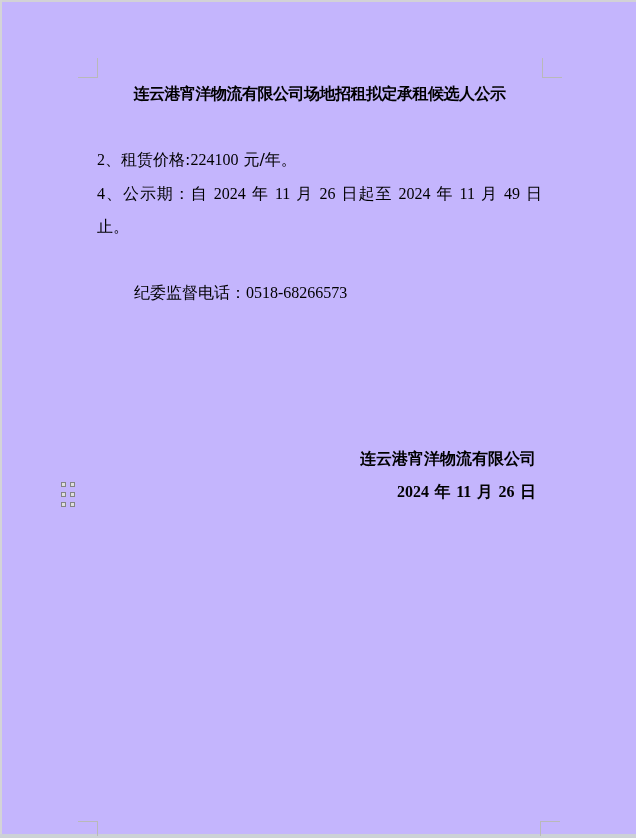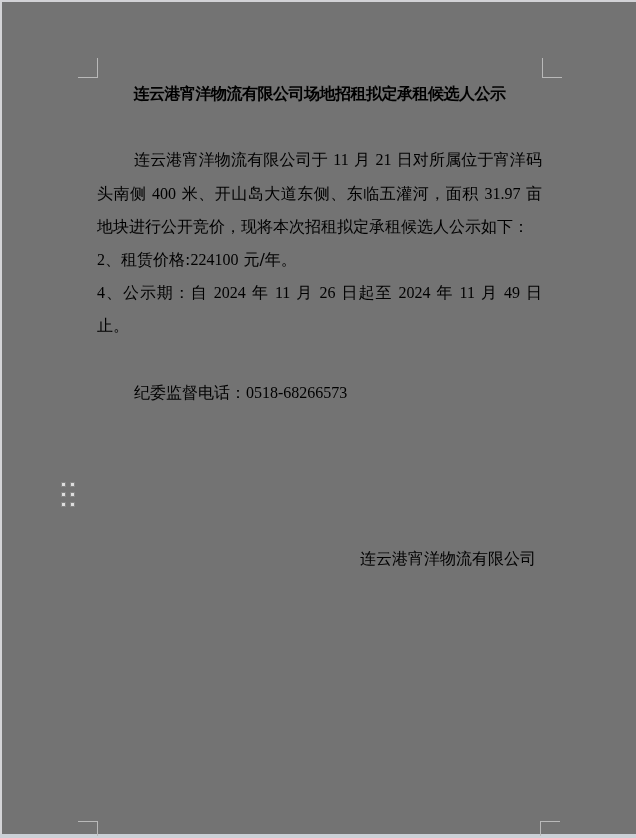--- a/index.html
+++ b/index.html
@@ -1,19 +1,19 @@
 <!DOCTYPE html>
 <html><head>
 <meta charset="utf-8">
 <style>
   html,body{margin:0;padding:0;}
   .page{
     position:relative;
     width:636px;height:838px;
-    background:#737373;
+    background:#c4b5fd;
     overflow:hidden;
     font-family:"DejaVu Sans","Liberation Sans",sans-serif;
     color:#000000;
   }
   
   .edge-top{position:absolute;left:0;top:0;width:100%;height:2px;background:#d2d2d6;}
   .edge-left{position:absolute;left:0;top:0;width:2px;height:100%;background:#d4d4d7;}
   .edge-bottom{position:absolute;left:0;bottom:0;width:100%;height:4px;background:#ccd1d7;}
 
   
@@ -36,21 +36,21 @@
     position:absolute;left:97px;top:77px;width:445px;
     font-size:16px;line-height:33.2px;
   }
   .line{min-height:33.2px;}
   .doc-title{font-weight:bold;text-align:center;white-space:nowrap;letter-spacing:-0.5px;}
   .para{text-align:justify;text-indent:37px;}
   .item{text-align:justify;}
   .supervision{text-indent:37px;white-space:nowrap;}
   .blank1{height:33.2px;}
   .blank4{height:132.8px;}
-  .signature{margin-left:auto;margin-right:6px;width:max-content;text-align:right;}
+  .signature{margin-left:auto;margin-right:6px;width:max-content;text-align:right;font-weight:bold;}
   
   .num{font-family:"Liberation Serif","DejaVu Serif",serif;}
 </style>
 </head>
 <body>
 
 <div class="page">
 
   <div class="edge-top"></div>
   <div class="edge-left"></div>
@@ -68,29 +68,29 @@
       <span></span>
       <span></span>
       <span></span>
   </div>
 
   <div class="textarea">
     <div class="line doc-title">连云港宵洋物流有限公司场地招租拟定承租候选人公示</div>
 
     <div class="blank1"></div>
 
-    <div class="para wrapnum">连云港宵洋物流有限公司于 <span class="num">11</span> 月 <span class="num">21</span> 日对所属位于宵洋码头南侧 <span class="num">400</span> 米、开山岛大道东侧、东临五灌河，面积 <span class="num">31.97</span> 亩地块进行公开竞价，现将本次招租拟定承租候选人公示如下：</div>
 
     <div class="line item wrapnum"><span class="num">2</span>、租赁价格:<span class="num">224100</span> 元/年。</div>
     <div class="line item wrapnum"><span class="num">4</span>、公示期：自 <span class="num">2024</span> 年 <span class="num">11</span> 月 <span class="num">26</span> 日起至 <span class="num">2024</span> 年 <span class="num">11</span> 月 <span class="num">49</span> 日止。</div>
 
     <div class="blank1"></div>
 
     <div class="line supervision wrapnum">纪委监督电话：<span class="num">0518-68266573</span></div>
 
     <div class="blank4"></div>
 
     <div class="signature">
       <div class="line">连云港宵洋物流有限公司</div>
+      <div class="line wrapnum"><span class="num">2024</span> 年 <span class="num">11</span> 月 <span class="num">26</span> 日</div>
     </div>
   </div>
 
 </div>
 
 </body></html>

